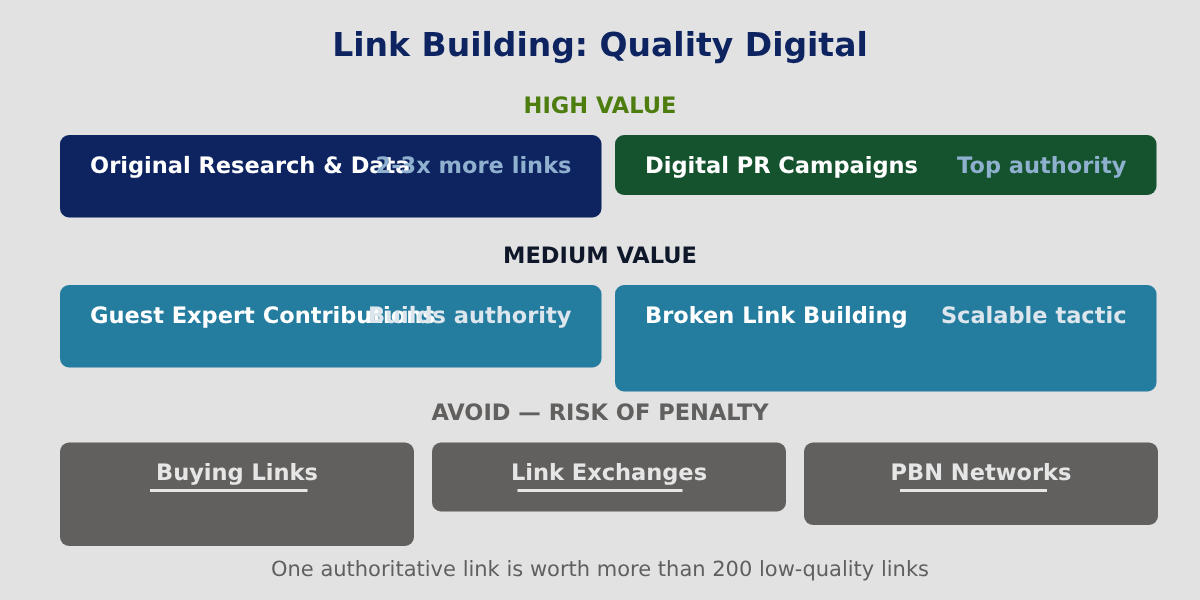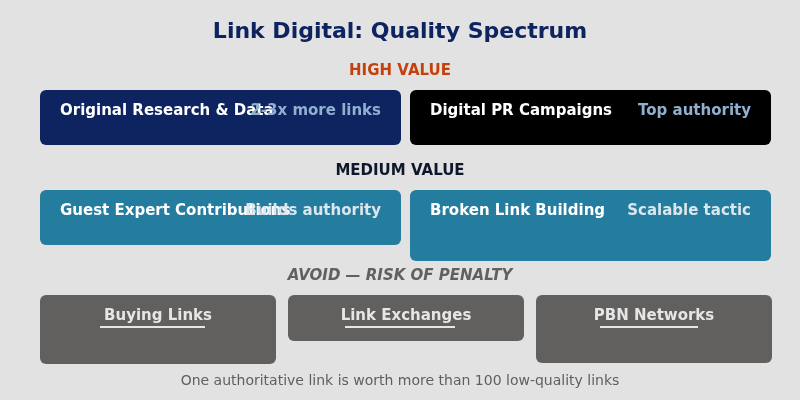--- a/index.html
+++ b/index.html
@@ -32,56 +32,56 @@
     position:absolute; height:2px; background:#e6e6e6; top:31px;
   }
   .footer {
     left:0; width:800px; top:372px; text-align:center;
     font-size:14px; color:#5f5f5f;
   }
 </style>
 </head>
 <body>
 
-<div class="abs title">Link Digital: Quality Spectrum</div>
+<div class="abs title">Link Building: Quality Digital</div>
 
-<div class="abs section" style="top:61px;color:#c2410c;">HIGH VALUE</div>
+<div class="abs section" style="top:61px;color:#4d7c0f;">HIGH VALUE</div>
 
 <div class="abs card" style="left:40px;top:90px;width:350px;height:55px;background:#0d2461;">
   <span class="card-label" style="left:20px;">Original Research &amp; Data</span>
   <span class="card-badge" style="right:20px;color:#8fb0cf;">2-3x more links</span>
 </div>
 
-<div class="abs card" style="left:410px;top:90px;width:350px;height:55px;background:#000000;">
+<div class="abs card" style="left:410px;top:90px;width:350px;height:40px;background:#14532d;">
   <span class="card-label" style="left:20px;">Digital PR Campaigns</span>
   <span class="card-badge" style="right:20px;color:#8fb0cf;">Top authority</span>
 </div>
 
 <div class="abs section" style="top:161px;color:#0f172a;">MEDIUM VALUE</div>
 
 <div class="abs card" style="left:40px;top:190px;width:350px;height:55px;background:#247c9f;">
   <span class="card-label" style="left:20px;">Guest Expert Contributions</span>
   <span class="card-badge" style="right:20px;color:#dce6ec;text-align:right;">Builds authority</span>
 </div>
 
 <div class="abs card" style="left:410px;top:190px;width:350px;height:71px;background:#247c9f;">
   <span class="card-label" style="left:20px;">Broken Link Building</span>
   <span class="card-badge" style="right:20px;color:#dce6ec;">Scalable tactic</span>
 </div>
 
-<div class="abs section" style="top:266px;color:#62605e;font-style:italic;">AVOID — RISK OF PENALTY</div>
+<div class="abs section" style="top:266px;color:#62605e;">AVOID — RISK OF PENALTY</div>
 
 <div class="abs card" style="left:40px;top:295px;width:225px;height:69px;background:#62605e;">
   <div class="avoid-label">Buying Links</div>
   <div class="strike" style="left:60px;width:105px;"></div>
 </div>
 
 <div class="abs card" style="left:288px;top:295px;width:225px;height:46px;background:#62605e;">
   <div class="avoid-label">Link Exchanges</div>
   <div class="strike" style="left:57px;width:110px;"></div>
 </div>
 
-<div class="abs card" style="left:536px;top:295px;width:225px;height:68px;background:#62605e;">
+<div class="abs card" style="left:536px;top:295px;width:225px;height:55px;background:#62605e;">
   <div class="avoid-label">PBN Networks</div>
   <div class="strike" style="left:64px;width:98px;"></div>
 </div>
 
-<div class="abs footer">One authoritative link is worth more than 100 low-quality links</div>
+<div class="abs footer">One authoritative link is worth more than 200 low-quality links</div>
 
 </body></html>

